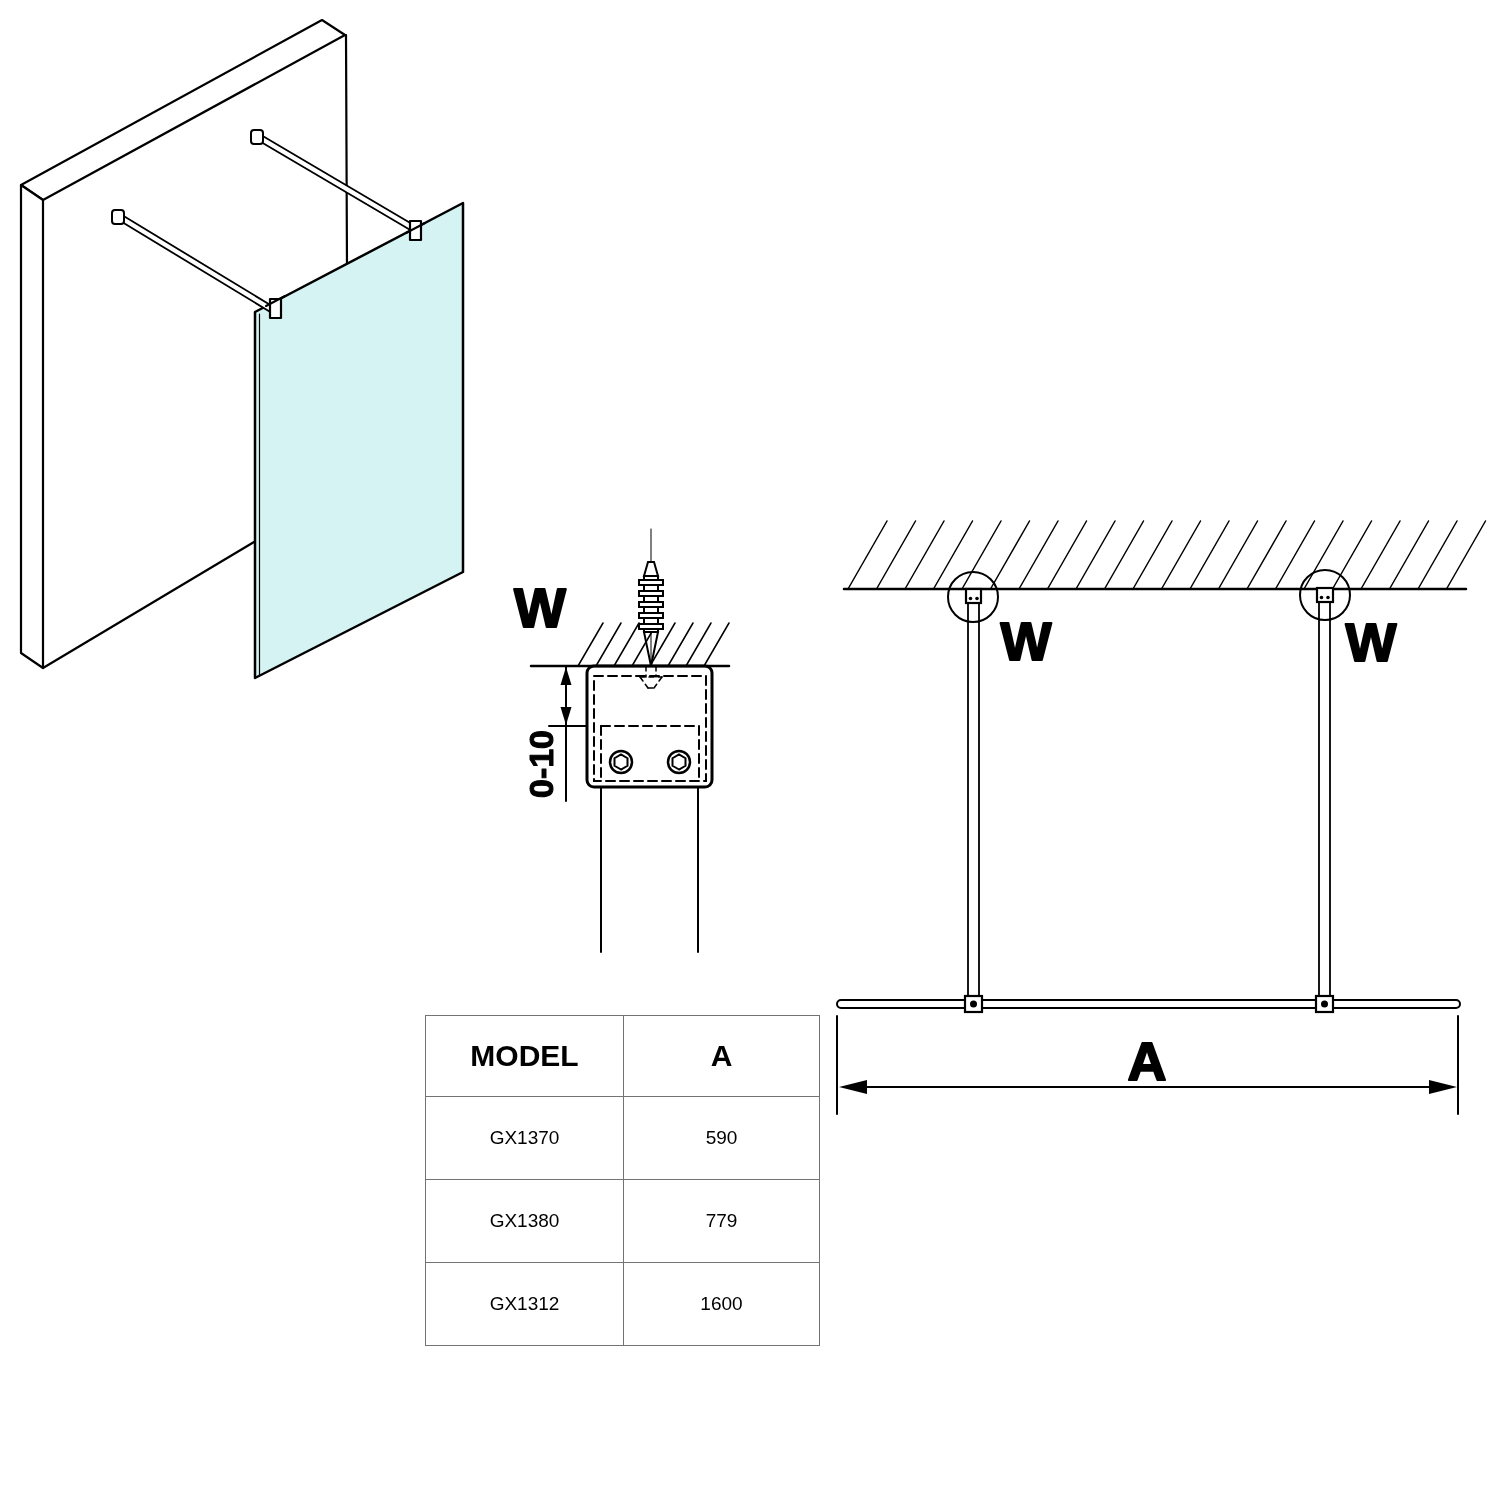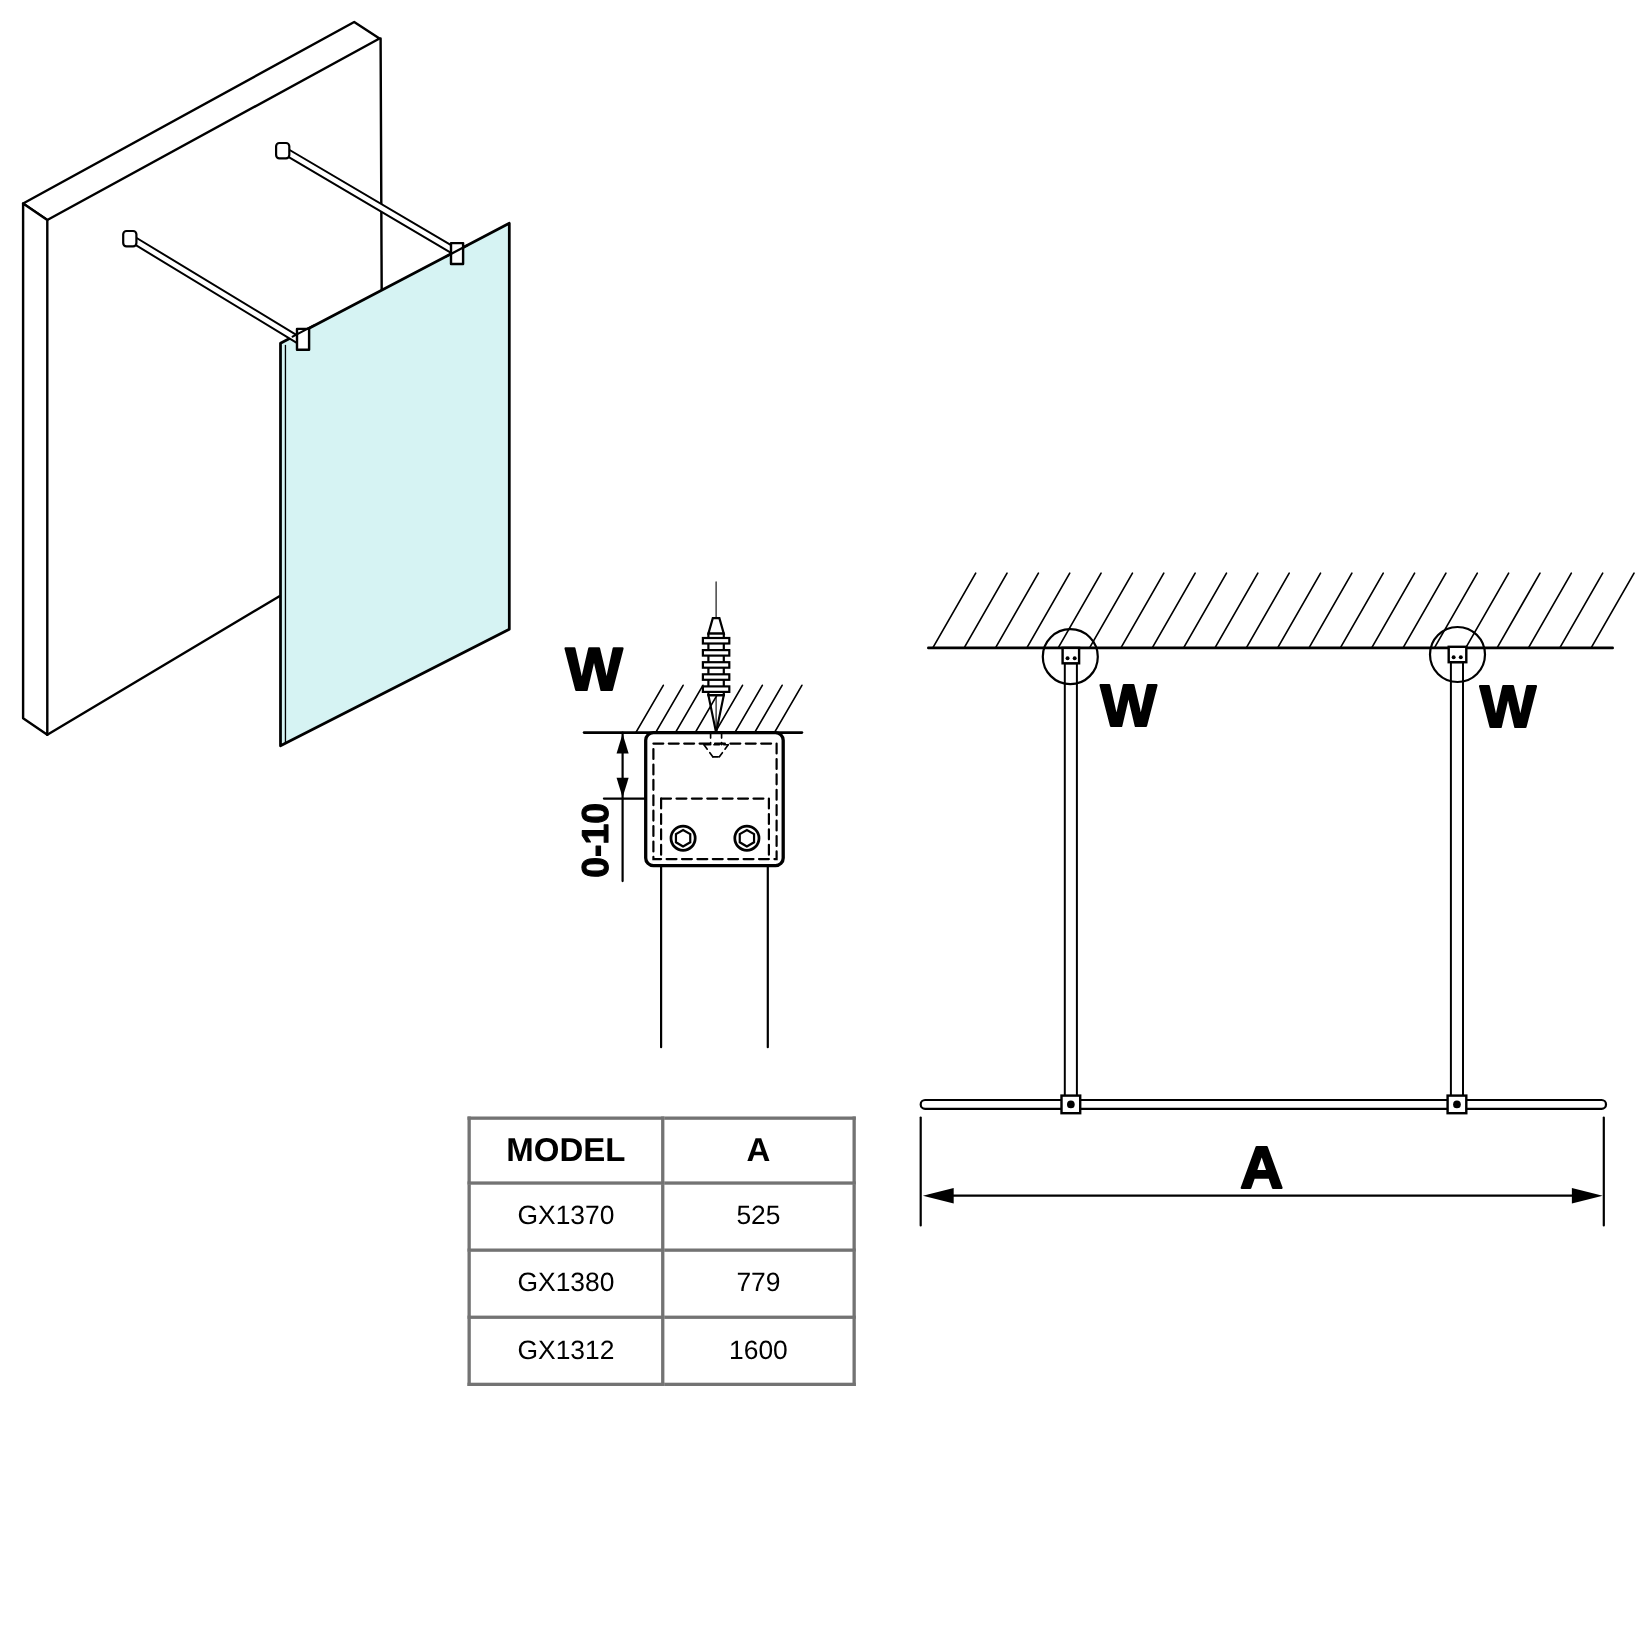--- a/index.html
+++ b/index.html
@@ -6,24 +6,24 @@
   .canvas{position:relative;width:1500px;height:1500px;background:#fff;overflow:hidden;
           font-family:"Liberation Sans",sans-serif;}
   .canvas svg{position:absolute;left:0;top:0;}
   .lbl{font-family:"Liberation Sans",sans-serif;font-weight:bold;fill:#000;
        paint-order:stroke fill;stroke:#000;stroke-linejoin:round;}
   .lbl-big{font-size:54px;stroke-width:2px;}
   .lbl-dim{font-size:34px;stroke-width:1px;}
   .hatch line{stroke:#000;stroke-width:1.5;}
   .spec-table{position:absolute;left:425px;top:1015px;border-collapse:collapse;
               background:#fff;}
-  .spec-table th,.spec-table td{border:3px solid #737373;text-align:center;
-              vertical-align:middle;color:#000;padding:4px;}
+  .spec-table th,.spec-table td{border:1px solid #737373;text-align:center;
+              vertical-align:middle;color:#000;padding:16px;}
   .spec-table th{font-size:30px;font-weight:bold;height:48px;}
-  .spec-table td{font-size:24px;font-weight:normal;height:50px;text-align:center;}
+  .spec-table td{font-size:19px;font-weight:normal;height:50px;text-align:center;}
   .col-model{width:165px;}
   .col-a{width:163px;}
 </style>
 </head>
 <body>
 
 <div class="canvas">
 
 <svg width="1500" height="1500" viewBox="0 0 1500 1500">
 
@@ -189,21 +189,21 @@
 <table class="spec-table">
   <thead>
     <tr>
       <th class="col-model">MODEL</th>
       <th class="col-a">A</th>
     </tr>
   </thead>
   <tbody>
     <tr>
       <td>GX1370</td>
-      <td>525</td>
+      <td>590</td>
     </tr>
     <tr>
       <td>GX1380</td>
       <td>779</td>
     </tr>
     <tr>
       <td>GX1312</td>
       <td>1600</td>
     </tr>
   </tbody>

